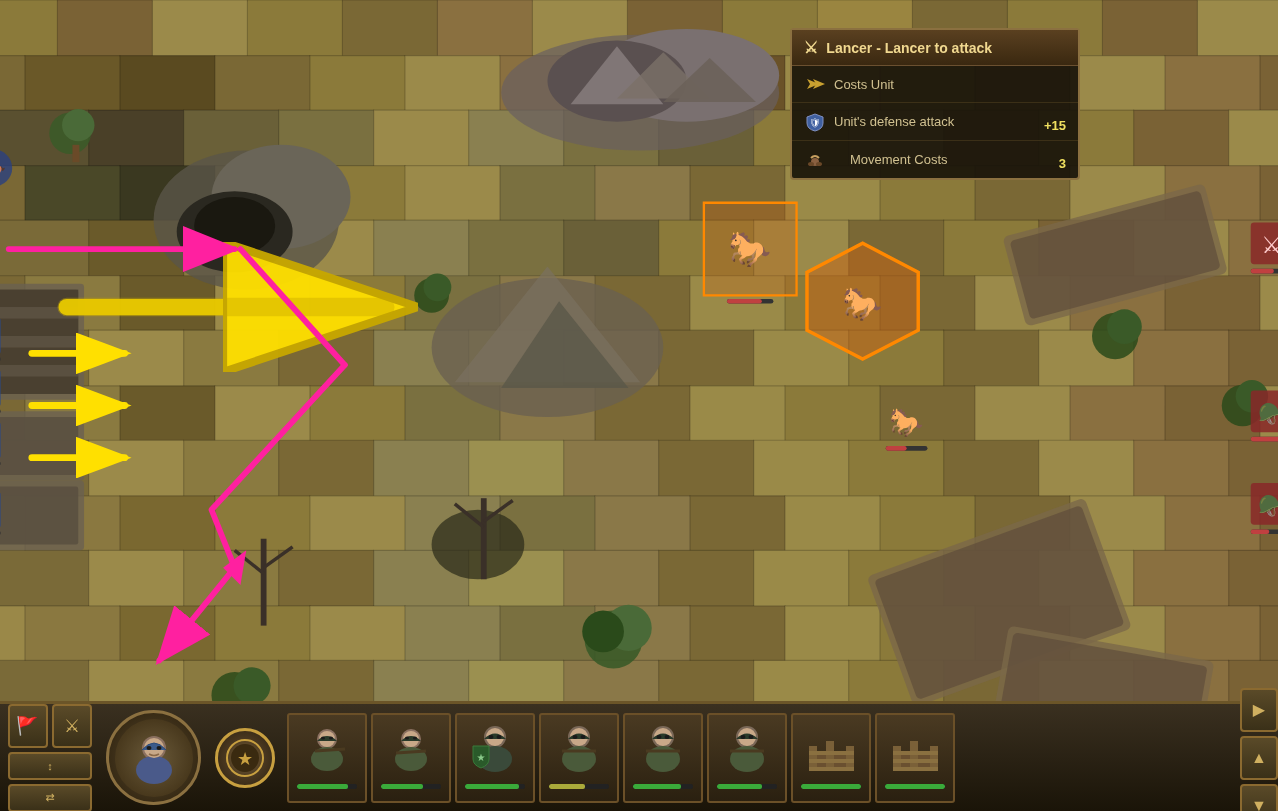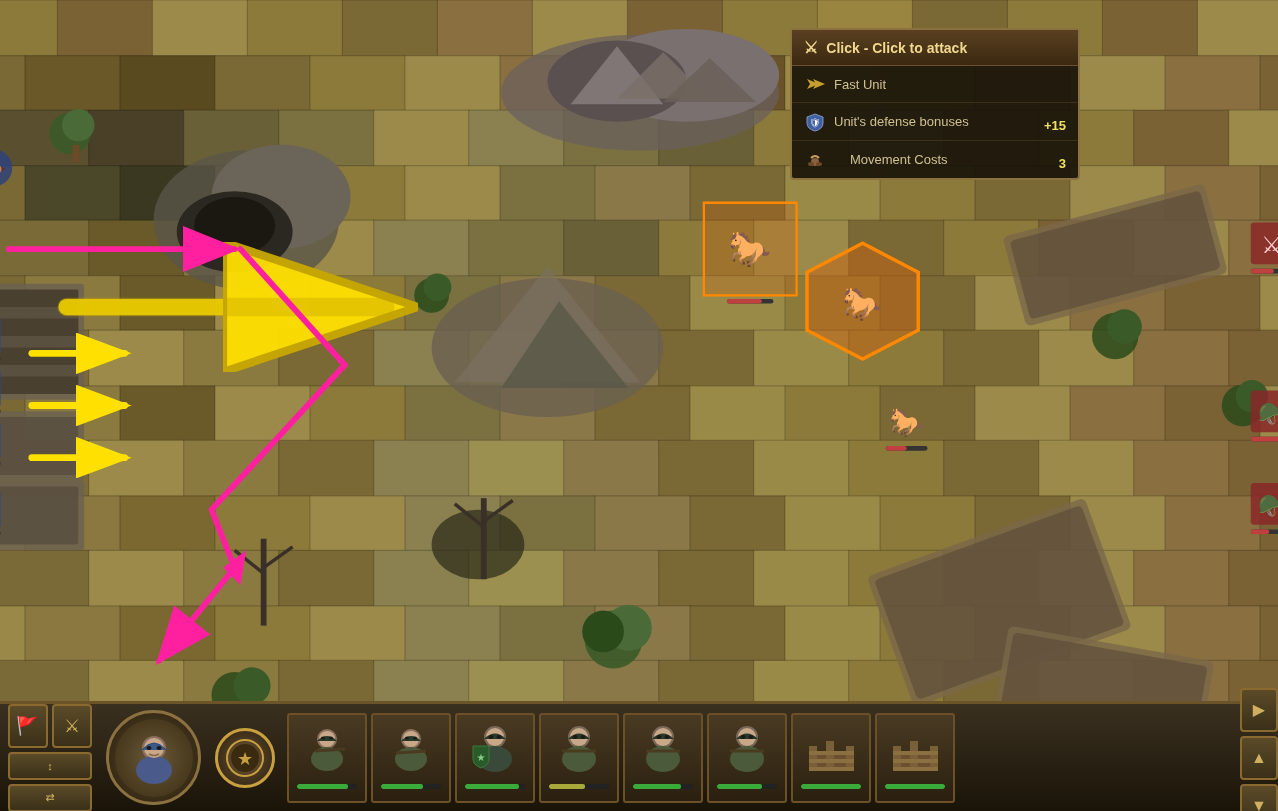--- a/index.html
+++ b/index.html
@@ -681,41 +681,41 @@
 
     <polyline points="385,315 270,440 290,490 225,570" fill="none" stroke="#FF20A0" stroke-width="5" marker-end="url(#pinkArrow)" stroke-linecap="round" stroke-linejoin="round"></polyline>
 
     <polygon points="280,490 300,475 295,505" fill="#FF20A0"></polygon>
 
   </svg>
 
   <div class="tooltip-panel">
     <div class="tooltip-header">
       <span style="font-size:16px;">⚔</span>
-      <span>Click - Click to attack</span>
+      <span>Lancer - Lancer to attack</span>
     </div>
 
     <div class="tooltip-row">
       <div class="tooltip-icon">
         <svg width="20" height="20" viewBox="0 0 20 20">
           <polygon points="2,5 14,10 2,15 5,10" fill="#C8A030"></polygon>
           <polygon points="8,5 20,10 8,15 11,10" fill="#C8A030"></polygon>
         </svg>
       </div>
-      <span class="tooltip-label">Fast Unit</span>
+      <span class="tooltip-label">Costs Unit</span>
     </div>
 
     <div class="tooltip-row">
       <div class="tooltip-icon">
         <svg width="20" height="20" viewBox="0 0 20 20">
           <path d="M10,2 L18,5 L18,11 Q18,17 10,19 Q2,17 2,11 L2,5 Z" fill="#4060A0" stroke="#8090C0" stroke-width="1"></path>
           <text x="10" y="14" text-anchor="middle" font-size="9" fill="#fff">🛡</text>
         </svg>
       </div>
-      <span class="tooltip-label">Unit's defense bonuses</span>
+      <span class="tooltip-label">Unit's defense attack</span>
       <span class="tooltip-value">+15</span>
     </div>
 
 
 
     <div class="tooltip-row">
       <div class="tooltip-icon">
         <svg width="20" height="20" viewBox="0 0 20 20">
           <circle cx="10" cy="12" r="4" fill="#8a6040"></circle>
           <ellipse cx="6" cy="14" rx="3" ry="2" fill="#6a4828"></ellipse>

